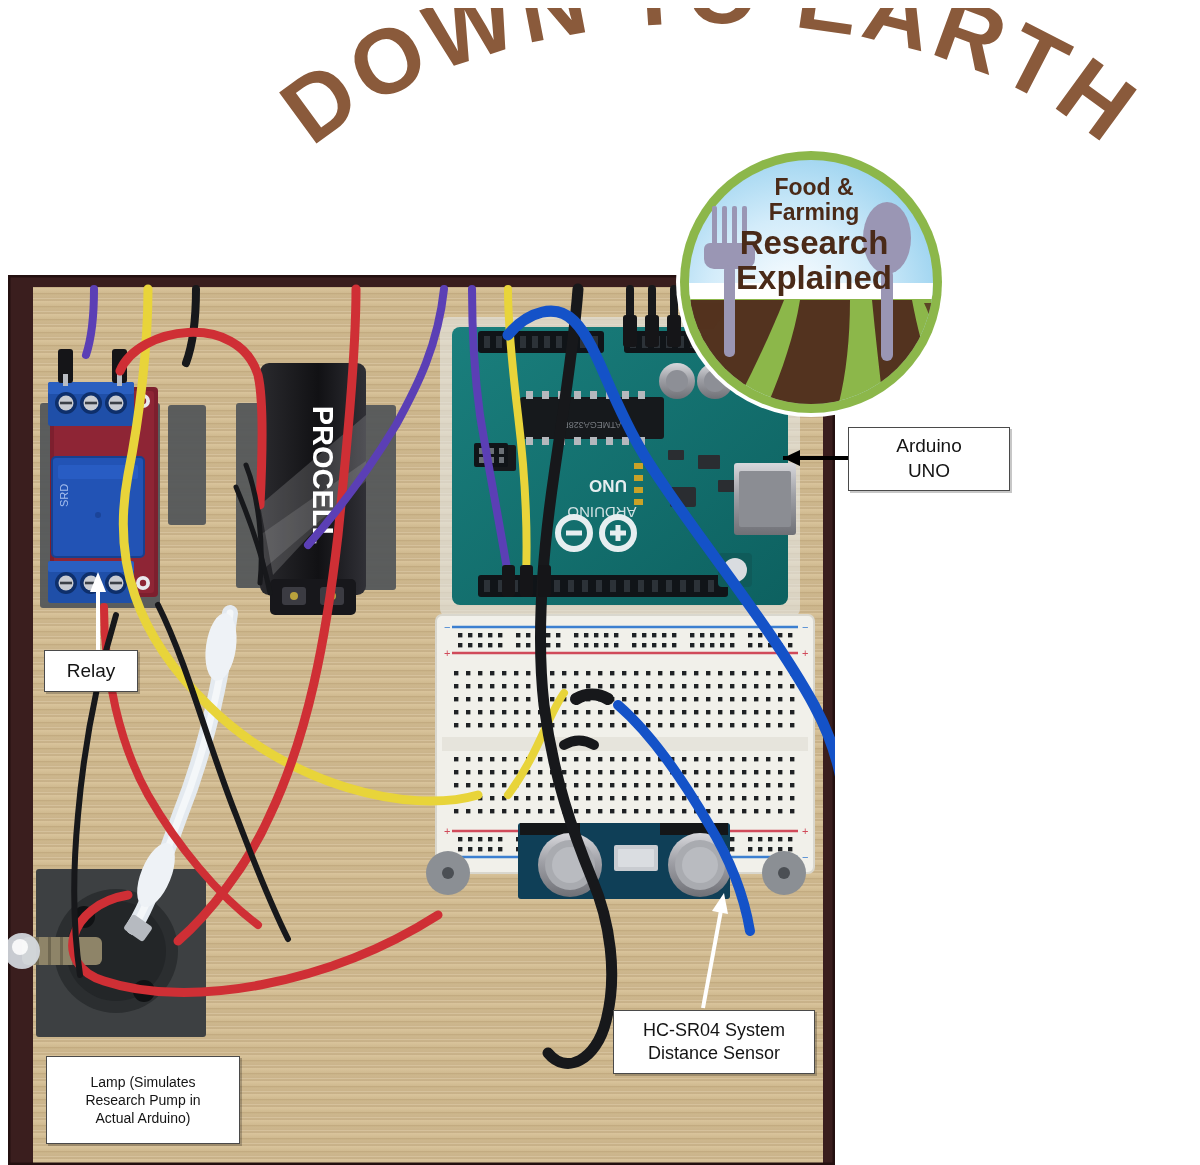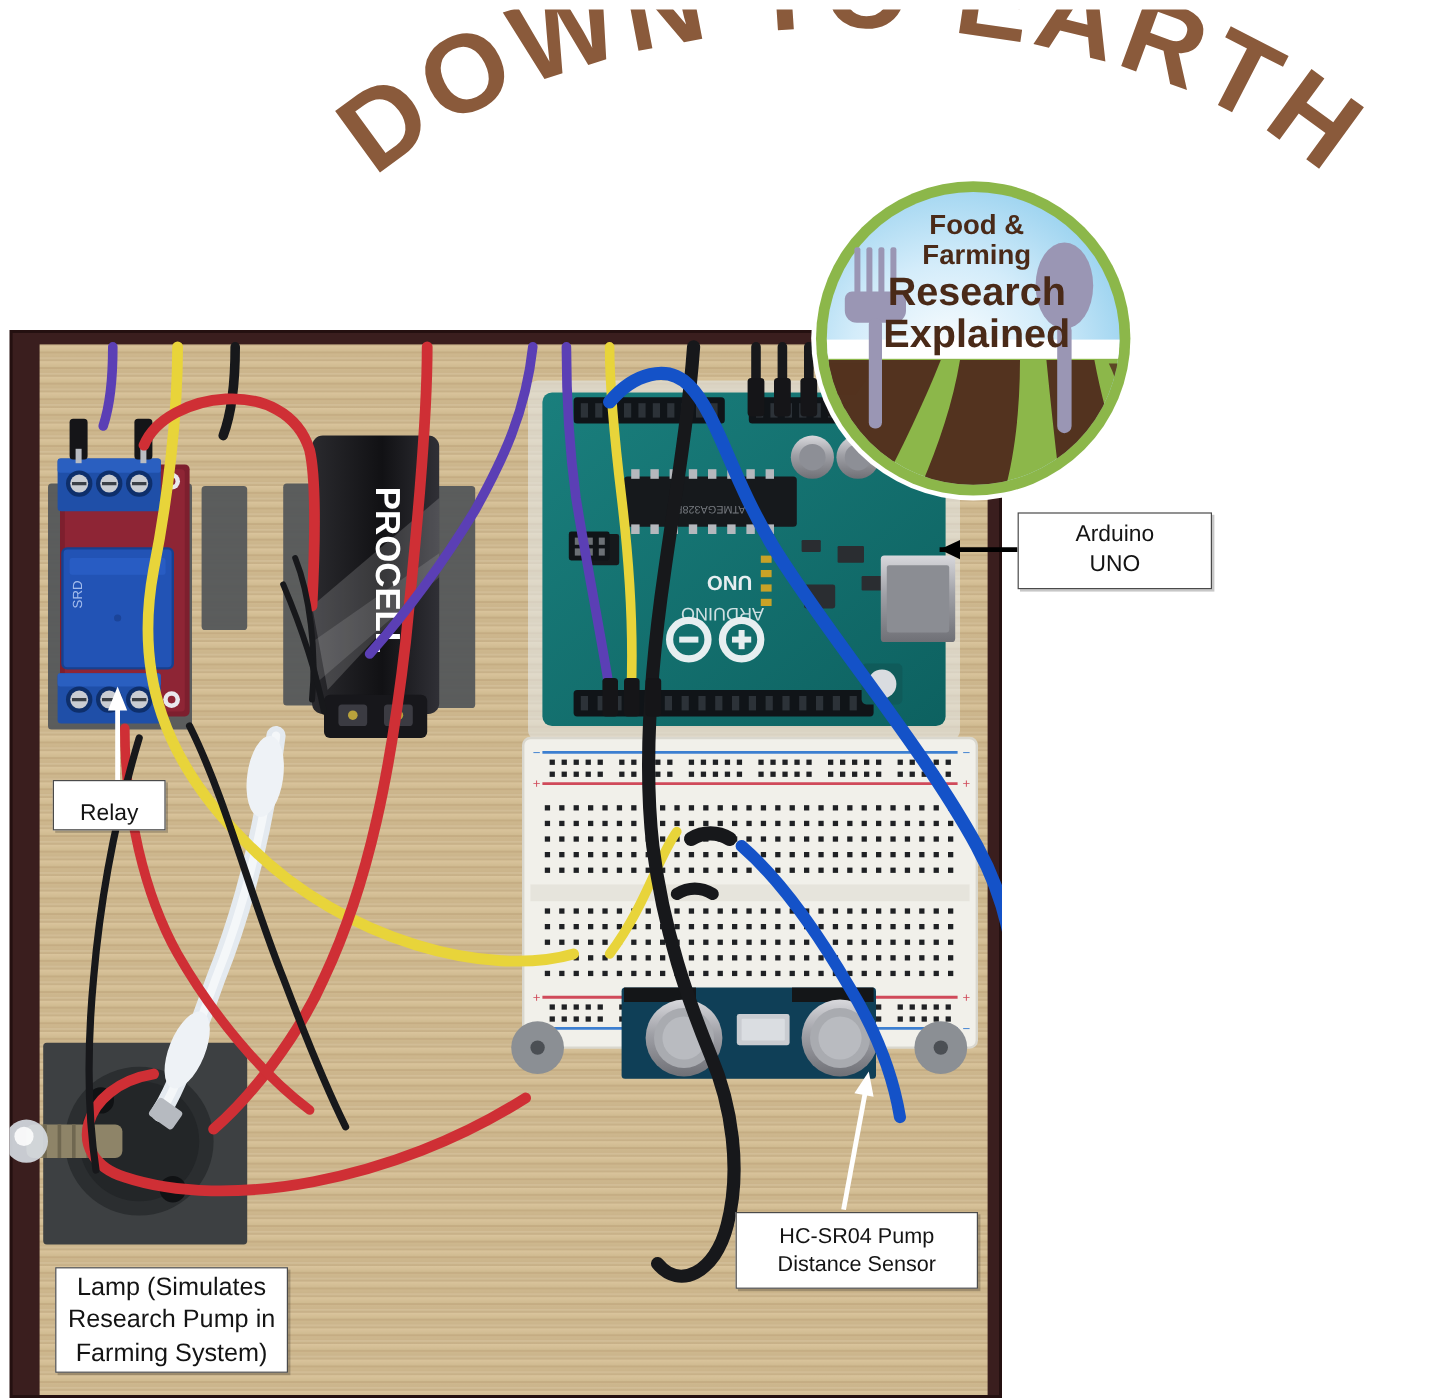--- a/index.html
+++ b/index.html
@@ -20,23 +20,23 @@
   #photo svg{display:block;}
 
   
   .callout{position:absolute;z-index:60;background:#ffffff;border:1.6px solid #4a4a4a;
            box-shadow:2px 2px 0 rgba(0,0,0,.22);
            display:flex;flex-direction:column;align-items:center;justify-content:center;
            color:#141414;line-height:1.30;text-align:center;}
   .callout span{display:block;white-space:nowrap;}
 
   #callout-arduino{left:848px;top:427px;width:160px;height:62px;font-size:19px;}
-  #callout-relay{left:44px;top:650px;width:92px;height:40px;font-size:19px;justify-content:flex-end;}
+  #callout-relay{left:44px;top:650px;width:92px;height:40px;font-size:19px;}
   #callout-sensor{left:613px;top:1010px;width:200px;height:62px;font-size:18px;}
-  #callout-lamp{left:46px;top:1056px;width:192px;height:86px;font-size:21px;text-align:center;}
+  #callout-lamp{left:46px;top:1056px;width:192px;height:86px;font-size:14px;text-align:center;}
 
   
   #leaders{position:absolute;left:0;top:0;width:1200px;height:1165px;z-index:55;
            pointer-events:none;}
 </style>
 </head>
 <body>
 
 <div id="stage">
 
@@ -940,23 +940,23 @@
   <div class="callout" id="callout-arduino">
     <span>Arduino</span>
     <span>UNO</span>
   </div>
 
   <div class="callout" id="callout-relay">
     <span>Relay</span>
   </div>
 
   <div class="callout" id="callout-sensor">
-    <span>HC-SR04 Pump</span>
+    <span>HC-SR04 System</span>
     <span>Distance Sensor</span>
   </div>
 
   <div class="callout" id="callout-lamp">
     <span>Lamp (Simulates</span>
     <span>Research Pump in</span>
-    <span>Farming System)</span>
+    <span>Actual Arduino)</span>
   </div>
 
 </div>
 
 </body></html>

